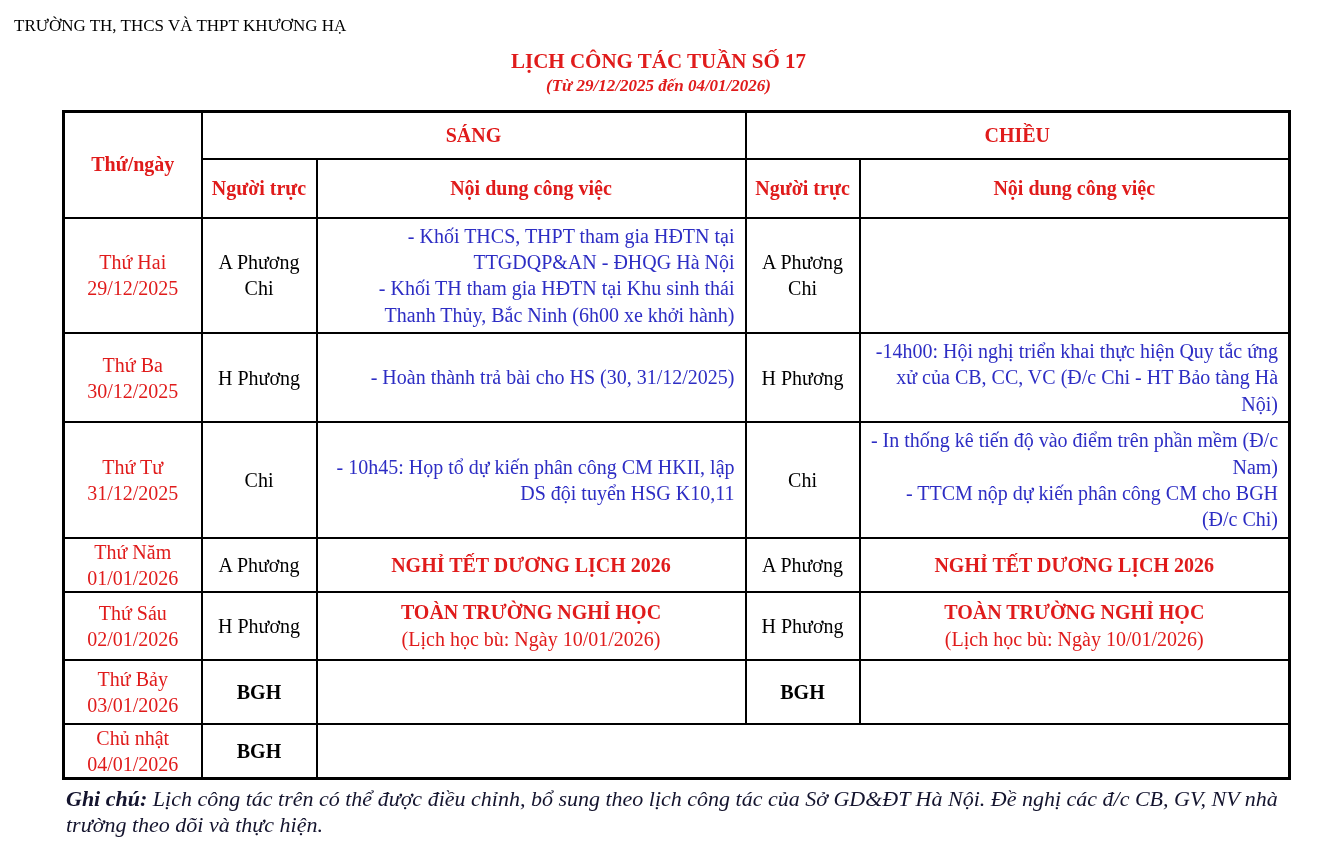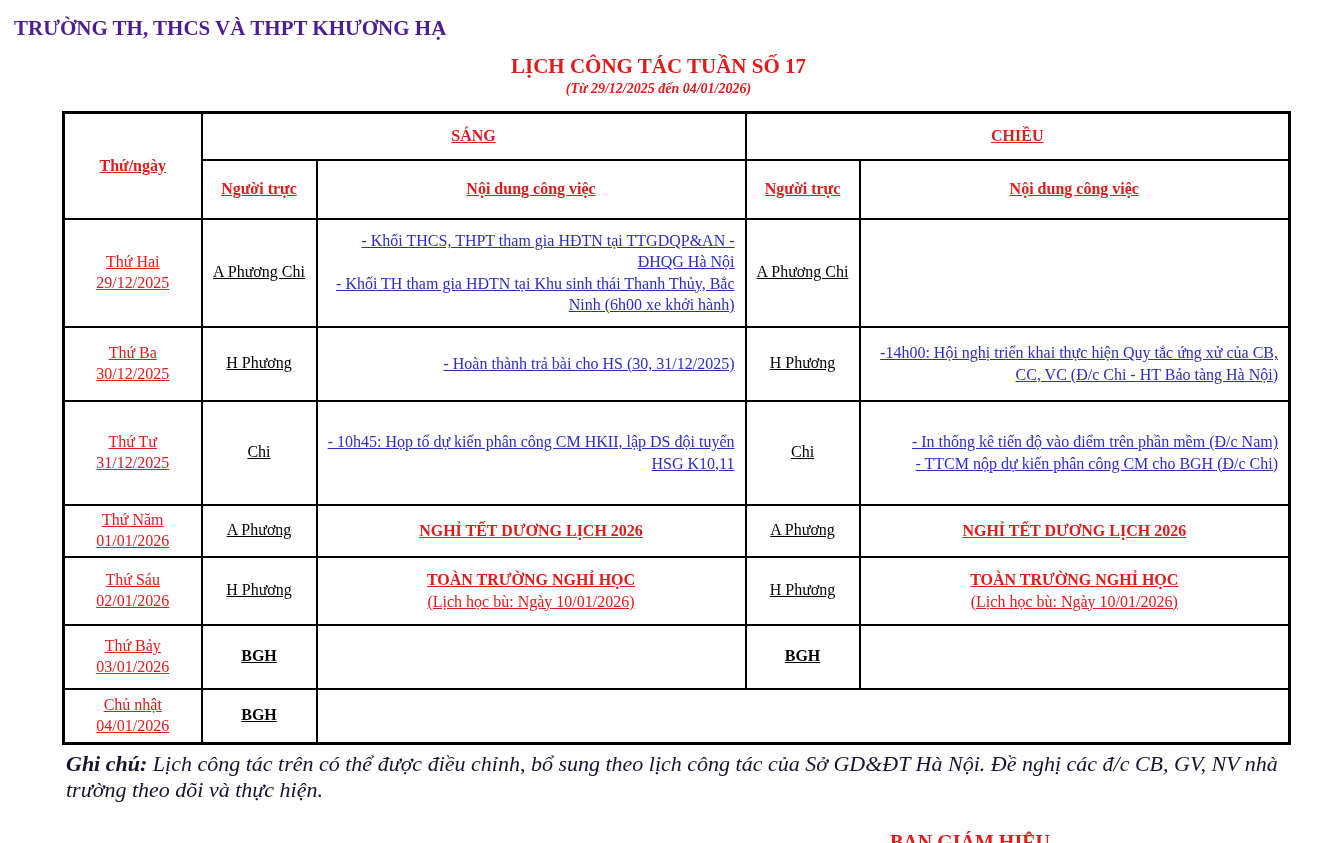--- a/index.html
+++ b/index.html
@@ -8,53 +8,52 @@
     background: #ffffff;
   }
   .page {
     width: 1317px;
     height: 843px;
     background: #ffffff;
     position: relative;
     overflow: hidden;
   }
   .school-name {
-    color: #4c1d95;
+    color: #000000;
+    font-weight: normal;
+    font-size: 17px;
+    padding: 16px 0 0 14px;
+  }
+  .doc-title {
+    color: #e01b1b;
     font-weight: bold;
     font-size: 21px;
-    padding: 16px 0 0 14px;
-  }
-  .doc-title {
-    color: #e01b1b;
-    font-weight: bold;
-    font-size: 21px;
     text-align: center;
     margin-top: 13px;
   }
   .doc-subtitle {
     color: #e01b1b;
     font-weight: bold;
     font-style: italic;
-    font-size: 14px;
+    font-size: 17px;
     text-align: center;
     margin-top: 2px;
   }
   table.schedule {
     border-collapse: collapse;
     table-layout: fixed;
     margin: 14px 0 0 62px;
     width: 1226px;
     border: 3px solid #000;
   }
   table.schedule td {
     border: 2px solid #000;
     vertical-align: middle;
-    font-size: 16px;
+    font-size: 20px;
     overflow: hidden;
-    text-decoration: underline;
   }
   td.day-h, td.session-h, td.sub-h {
     color: #e01b1b;
     font-weight: bold;
     text-align: center;
   }
   td.day-cell {
     color: #e01b1b;
     text-align: center;
     line-height: 1.3;

